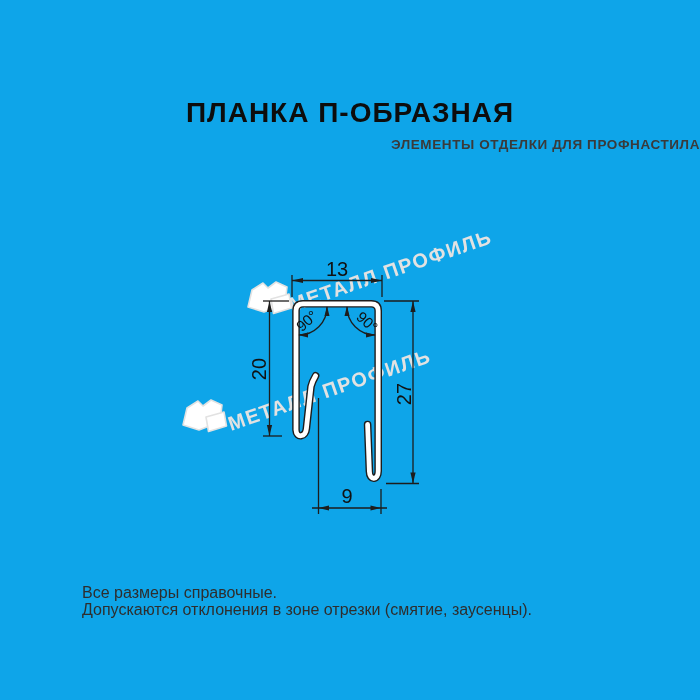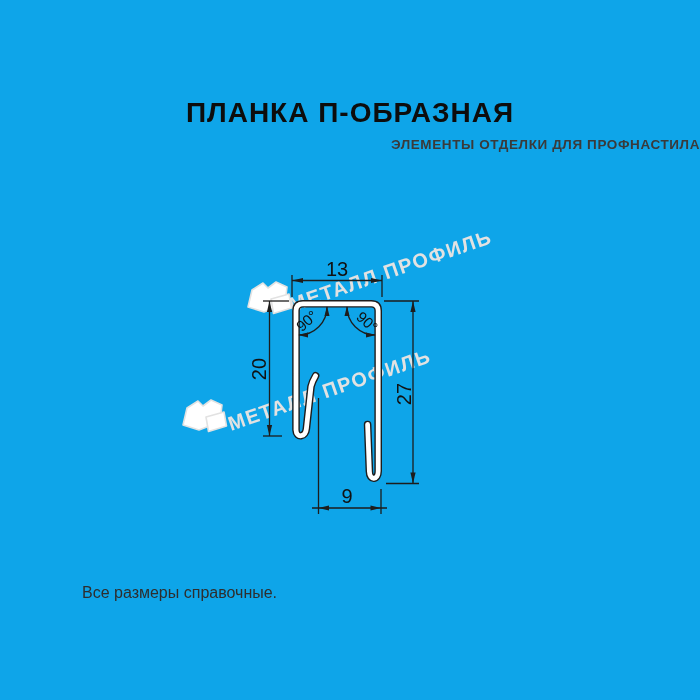--- a/index.html
+++ b/index.html
@@ -122,15 +122,16 @@
       <path class="dim-line" d="M 347,307 A 28,28 0 0 0 375,335"></path>
       <polygon class="dim-arrow" points="347,306 344.5,316 349.5,316"></polygon>
       <polygon class="dim-arrow" points="376,335 366,332.5 366,337.5"></polygon>
       <text class="angle-text" transform="translate(367,322) rotate(42)" text-anchor="middle" y="5">90°</text>
     </g>
 
   </svg>
 
   <div class="footer">
     <div>Все размеры справочные.</div>
+    <div>Допускаются отклонения в зоне отрезки (смятие, заусенцы).</div>
   </div>
 
 </div>
 
 </body></html>

